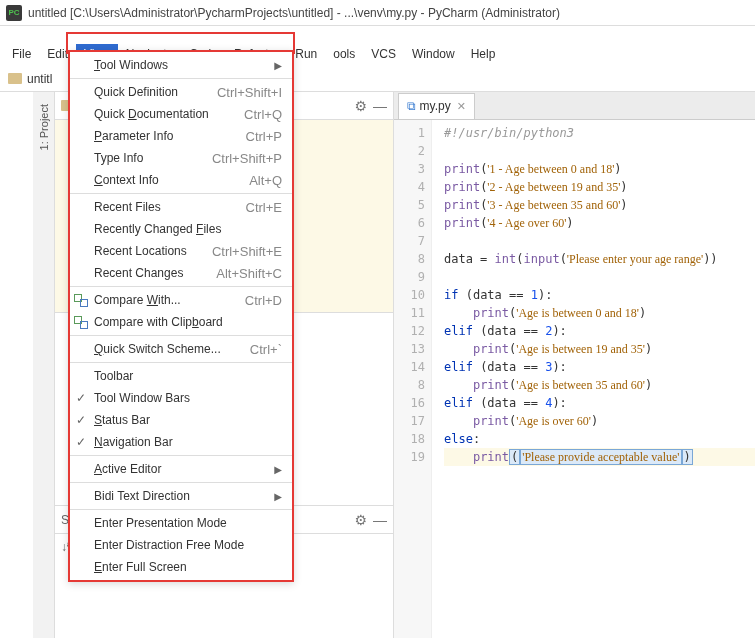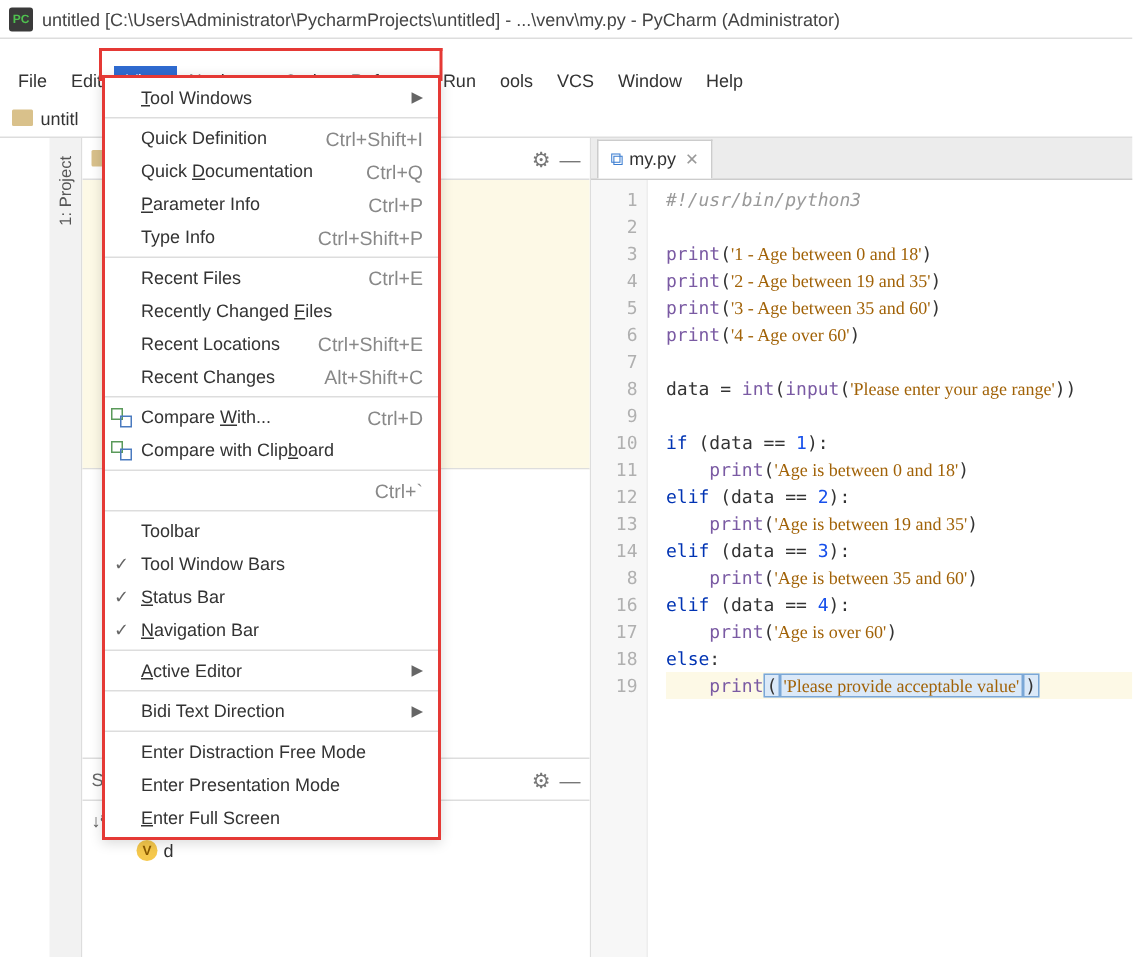--- a/index.html
+++ b/index.html
@@ -170,20 +170,24 @@
       <span class="sc">Ctrl+Q</span>
     </div>
     <div class="row">
       <span class="lbl"><span class="underline">P</span>arameter Info</span>
       <span class="sc">Ctrl+P</span>
     </div>
     <div class="row">
       <span class="lbl">Type Info</span>
       <span class="sc">Ctrl+Shift+P</span>
     </div>
+    <div class="row">
+      <span class="lbl"><span class="underline">C</span>ontext Info</span>
+      <span class="sc">Alt+Q</span>
+    </div>
     <div class="sep"></div>
     <div class="row">
       <span class="lbl">Recent Files</span>
       <span class="sc">Ctrl+E</span>
     </div>
     <div class="row">
       <span class="lbl">Recently Changed <span class="underline">F</span>iles</span>
     </div>
     <div class="row">
       <span class="lbl">Recent Locations</span>
@@ -198,20 +202,21 @@
       <span class="ico ico-compare"></span>
       <span class="lbl">Compare <span class="underline">W</span>ith...</span>
       <span class="sc">Ctrl+D</span>
     </div>
     <div class="row">
       <span class="ico ico-compare"></span>
       <span class="lbl">Compare with Clip<span class="underline">b</span>oard</span>
     </div>
     <div class="sep"></div>
     <div class="row">
+      <span class="lbl"><span class="underline">Q</span>uick Switch Scheme...</span>
       <span class="sc">Ctrl+`</span>
     </div>
     <div class="sep"></div>
     <div class="row">
       <span class="lbl">Toolbar</span>
     </div>
     <div class="row">
       <span class="chk">✓</span>
       <span class="lbl">Tool Window Bars</span>
     </div>
@@ -228,21 +233,21 @@
       <span class="lbl"><span class="underline">A</span>ctive Editor</span>
       <span class="chev">▶</span>
     </div>
     <div class="sep"></div>
     <div class="row">
       <span class="lbl">Bidi Text Direction</span>
       <span class="chev">▶</span>
     </div>
     <div class="sep"></div>
     <div class="row">
+      <span class="lbl">Enter Presentation Mode</span>
+    </div>
+    <div class="row">
       <span class="lbl">Enter Distraction Free Mode</span>
     </div>
     <div class="row">
-      <span class="lbl">Enter Presentation Mode</span>
-    </div>
-    <div class="row">
       <span class="lbl"><span class="underline">E</span>nter Full Screen</span>
     </div>
   </div>
 
 </body></html>

